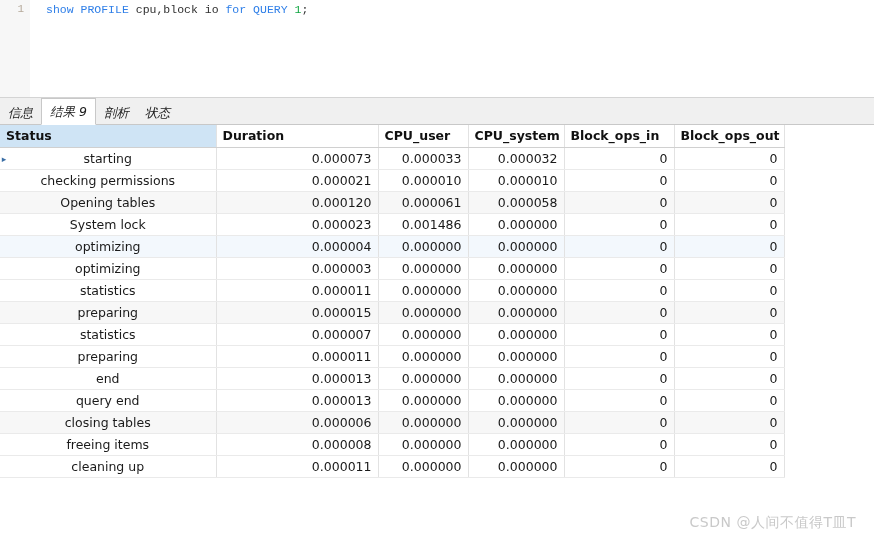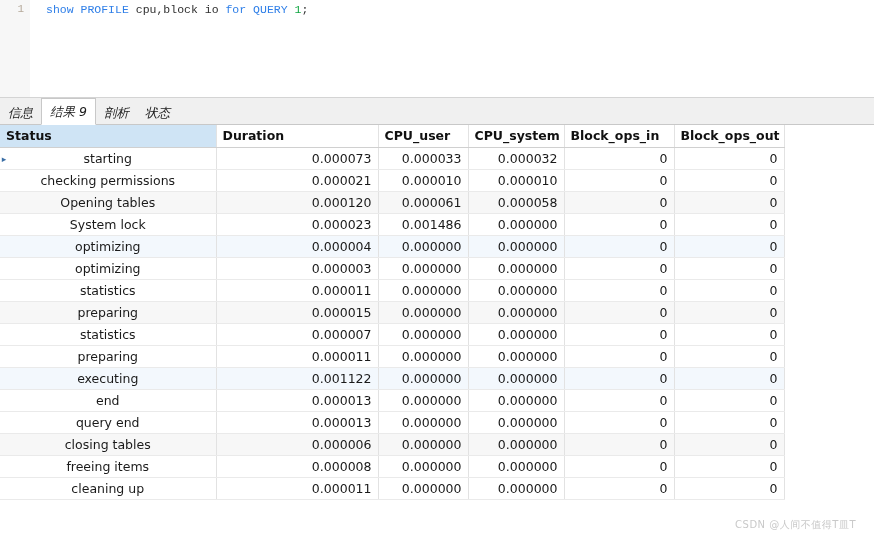--- a/index.html
+++ b/index.html
@@ -150,21 +150,21 @@
   col.c-dur    { width: 162px; }
   col.c-cpuu   { width: 90px; }
   col.c-cpus   { width: 96px; }
   col.c-bin    { width: 110px; }
   col.c-bout   { width: 110px; }
 
   
   .watermark {
     position: absolute;
     right: 18px; bottom: 9px;
-    font-size: 10px;
+    font-size: 14px;
     color: #c9c9c9;
     font-family: "DejaVu Sans", "Liberation Sans", sans-serif;
     letter-spacing: 0.5px;
     pointer-events: none;
     z-index: 9;
   }
 </style>
 </head>
 <body>
 
@@ -280,28 +280,20 @@
             <td class="num">0</td>
           </tr>
           <tr class="plain">
             <td class="txt">preparing</td>
             <td class="num">0.000011</td>
             <td class="num">0.000000</td>
             <td class="num">0.000000</td>
             <td class="num">0</td>
             <td class="num">0</td>
           </tr>
-          <tr class="stripe-blue">
-            <td class="txt">executing</td>
-            <td class="num">0.001122</td>
-            <td class="num">0.000000</td>
-            <td class="num">0.000000</td>
-            <td class="num">0</td>
-            <td class="num">0</td>
-          </tr>
           <tr class="plain">
             <td class="txt">end</td>
             <td class="num">0.000013</td>
             <td class="num">0.000000</td>
             <td class="num">0.000000</td>
             <td class="num">0</td>
             <td class="num">0</td>
           </tr>
           <tr class="plain">
             <td class="txt">query end</td>

